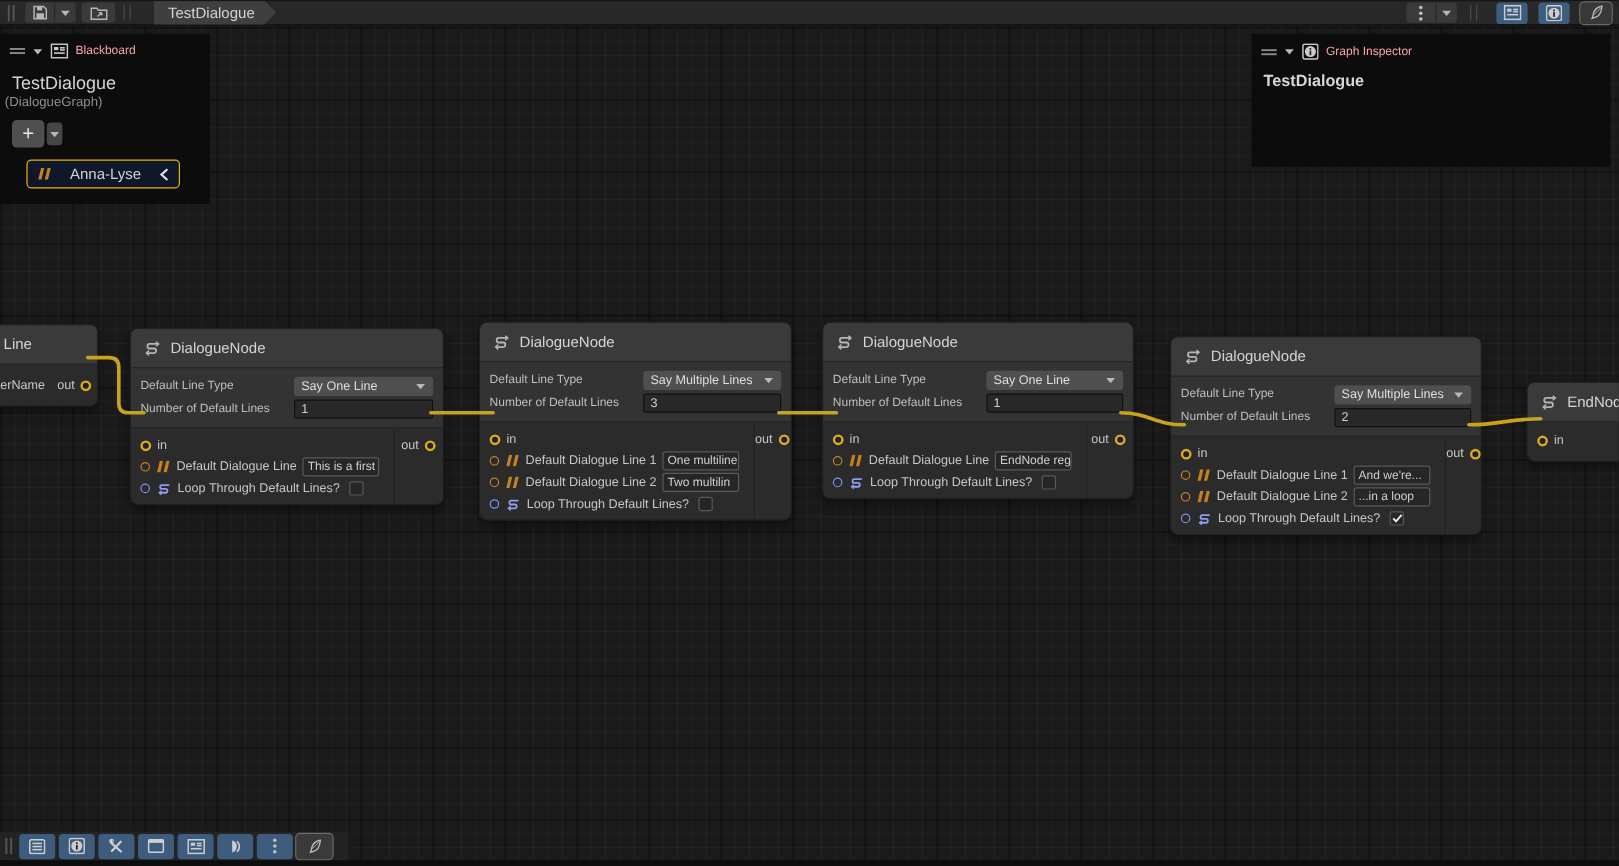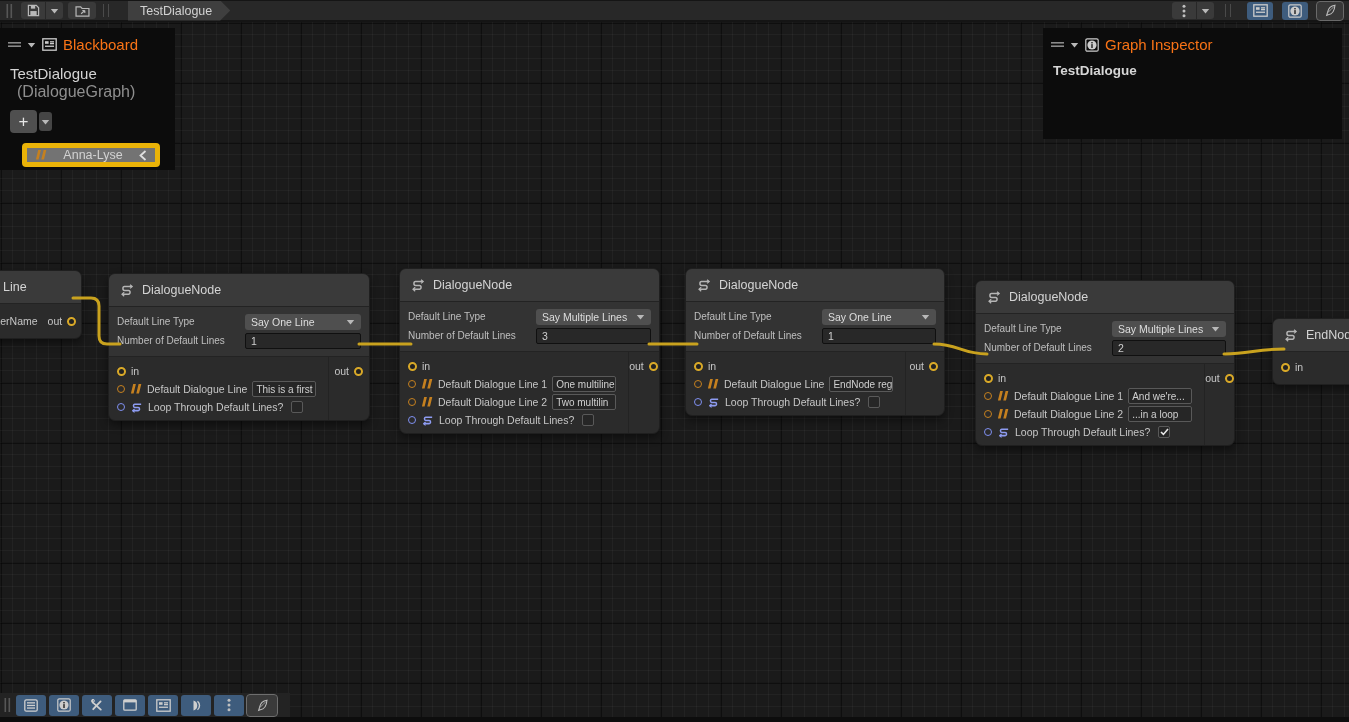--- a/index.html
+++ b/index.html
@@ -53,32 +53,32 @@
     background:#232323; display:flex; align-items:center; z-index:20; padding:0 4px;
   }
   .bb-btn {
     width:30px; height:21px; border-radius:3px; background:#3e5c7d;
     display:flex; align-items:center; justify-content:center; margin-right:3px;
   }
   .bb-btn.inactive { background:#3a3a3a; outline:1px solid #6e6e6e; }
   .bottom-edge { position:absolute; left:0; right:0; bottom:0; height:5px; background:#0d0d0d; z-index:20; }
   
   .panel { position:absolute; background:#0c0c0c; z-index:10; }
-  .panel-header { display:flex; align-items:center; gap:6px; padding:8px 8px 4px 8px; color:#f97316; font-size:15px; }
+  .panel-header { display:flex; align-items:center; gap:6px; padding:8px 8px 4px 8px; color:#fca5a5; font-size:10px; }
   #blackboard { left:0; top:28px; width:175px; height:142px; }
   #inspector  { left:1043px; top:28px; width:299px; height:111px; }
   .bb-graphname { color:#d4d4d4; font-size:15px; padding:8px 10px 0 10px; }
-  .bb-graphtype { color:#8f8f8f; font-size:16px; padding:1px 10px 0 17px; }
+  .bb-graphtype { color:#8f8f8f; font-size:11px; padding:1px 10px 0 4px; }
   .bb-addrow { display:flex; padding:9px 0 0 10px; }
   .bb-add { width:27px; height:23px; background:#4f4f4f; border-radius:4px; color:#e6e6e6; font-size:17px;
             display:flex; align-items:center; justify-content:center; }
   .bb-addcaret { width:13px; height:19px; background:#454545; border-radius:3px; margin:2px 0 0 2px;
             display:flex; align-items:center; justify-content:center; }
-  .bb-pill { margin:10px 0 0 22px; width:138px; height:24px; background:#737373;
-            border:5px solid #eab308; border-radius:4px; display:flex; align-items:center; padding:0 8px; gap:8px; }
+  .bb-pill { margin:10px 0 0 22px; width:128px; height:24px; background:#0f172a;
+            border:1px solid #eab308; border-radius:4px; display:flex; align-items:center; padding:0 8px; gap:8px; }
   .bb-pill-label { flex:1; color:#d2d2d2; font-size:12.5px; text-align:center; }
   .insp-content { color:#d6d6d6; font-size:13.5px; font-weight:bold; padding:6px 10px; }
   
   .node {
     position:absolute; background:#2b2b2b; border:1px solid #1f1f1f; border-radius:7px;
     box-shadow:0 4px 9px rgba(0,0,0,.45); font-size:10.5px; overflow:hidden;
   }
   .node-title { height:33px; background:#3a3a3a; display:flex; align-items:center; gap:8px;
     padding:0 10px; border-bottom:1px solid #232323; color:#d4d4d4; font-size:12.5px; }
   .node-props { background:#333333; padding:5px 8px 6px 8px; border-bottom:1px solid #232323; }

